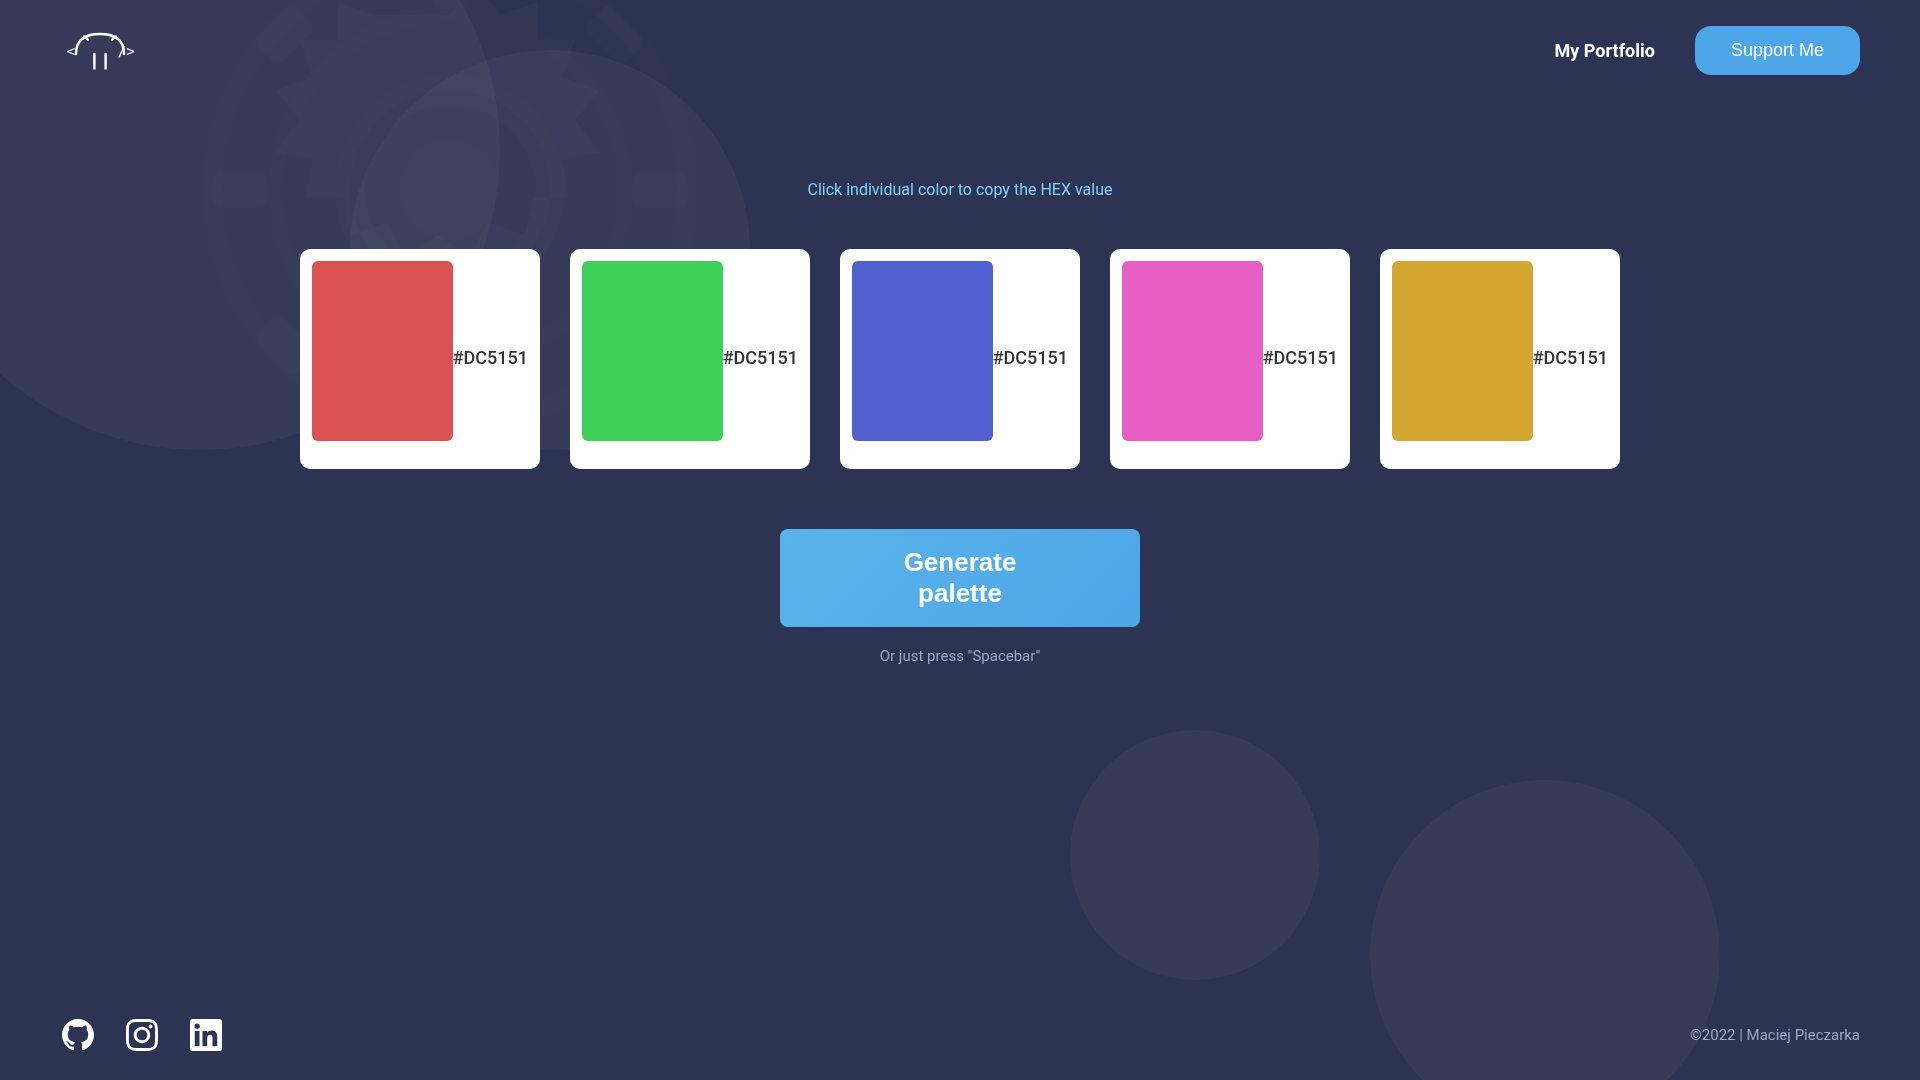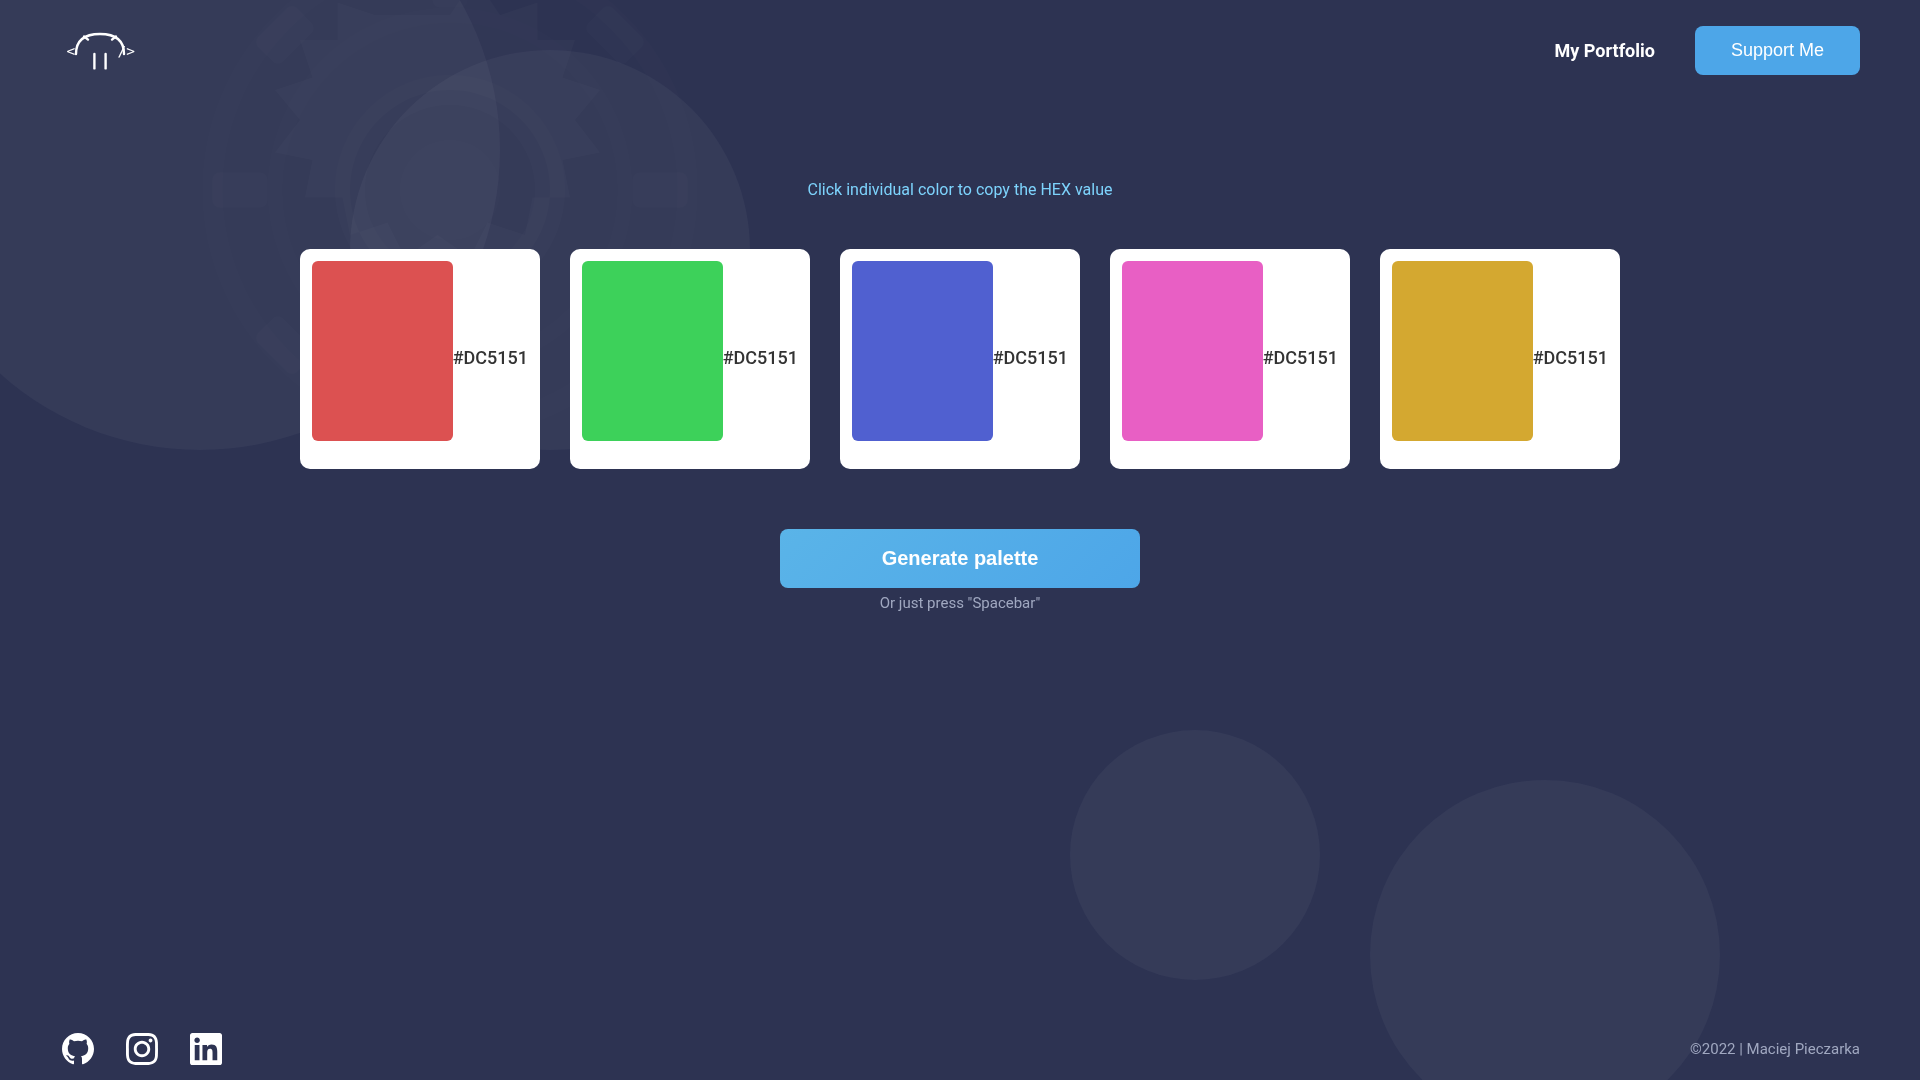--- a/index.html
+++ b/index.html
@@ -103,21 +103,21 @@
       color: #ffffff;
       text-decoration: none;
       font-size: 18px;
       font-weight: 700;
     }
 
     .support-btn {
       background: #4da6e8;
       color: #ffffff;
       border: none;
-      border-radius: 8px;
+      border-radius: 16px;
       padding: 14px 36px;
       font-size: 18px;
       font-weight: 500;
       cursor: pointer;
     }
 
     
     main {
       position: relative;
       z-index: 10;
@@ -183,36 +183,36 @@
       color: #333333;
     }
 
     
     .generate-btn {
       background: linear-gradient(135deg, #5ab4e8, #4da6e8);
       color: #ffffff;
       border: none;
       border-radius: 8px;
       padding: 18px 80px;
-      font-size: 20px;
+      font-size: 26px;
       font-weight: 600;
       cursor: pointer;
       width: 360px;
-      margin-bottom: 6px;
+      margin-bottom: 20px;
     }
 
     .spacebar-hint {
       font-size: 15px;
       color: #a0a8c0;
     }
 
     
     footer {
       position: absolute;
-      bottom: 13px;
+      bottom: 27px;
       left: 0;
       right: 0;
       display: flex;
       align-items: center;
       justify-content: space-between;
       padding: 0 60px;
       z-index: 10;
     }
 
     .social-icons {

